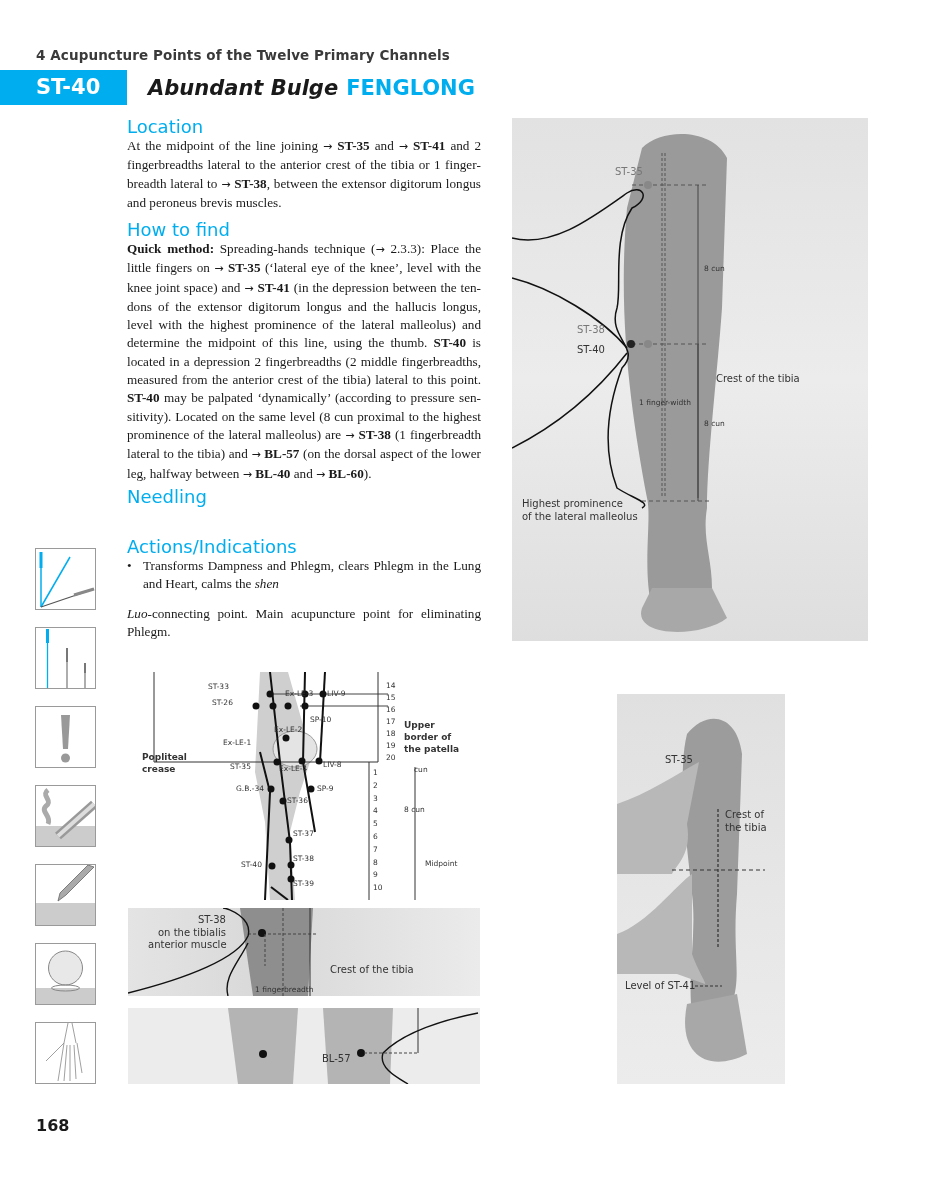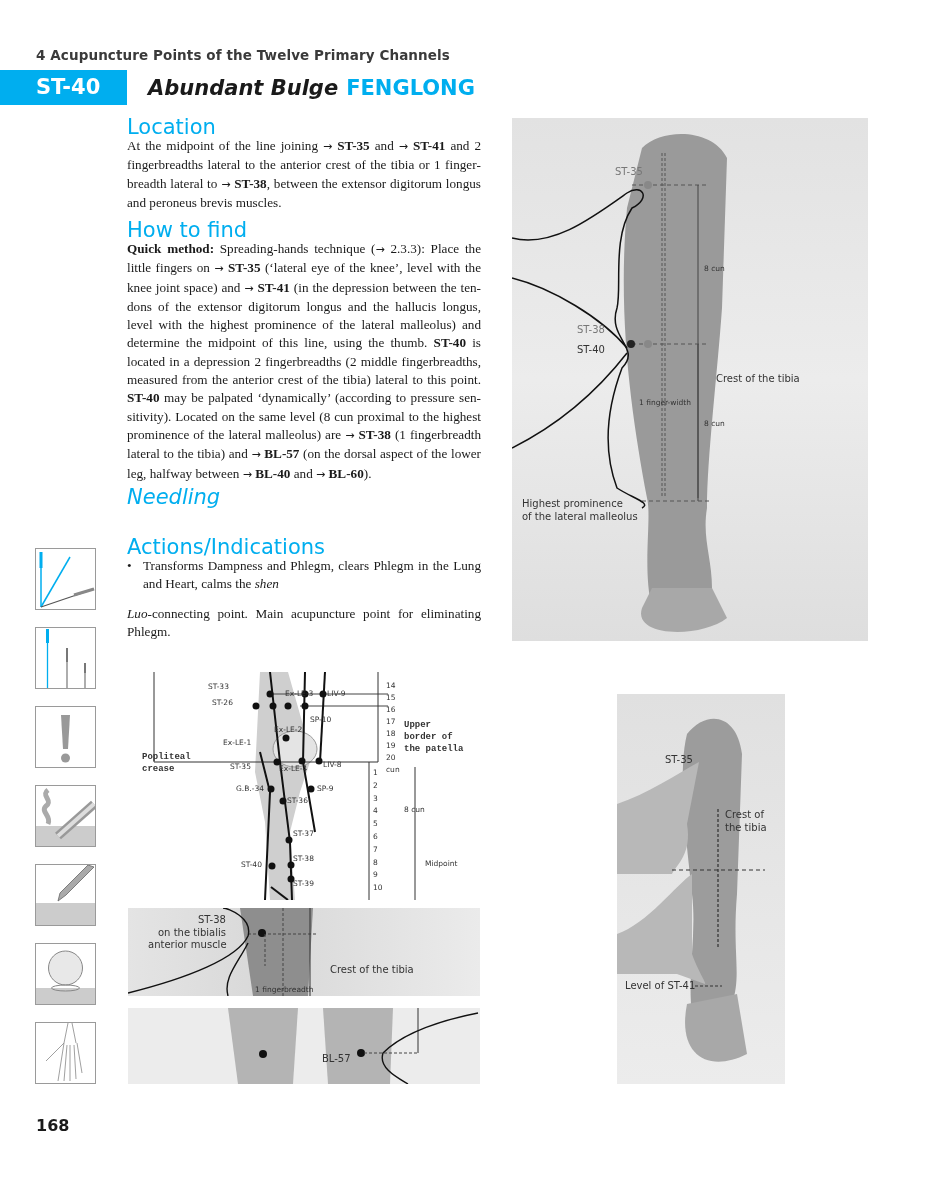--- a/index.html
+++ b/index.html
@@ -5,31 +5,31 @@
   * { box-sizing: border-box; margin: 0; padding: 0; }
   html, body { width: 945px; height: 1181px; background: #ffffff; overflow: hidden; }
   body { position: relative; font-family: "Liberation Serif", serif; color: #1a1a1a; }
   .abs { position: absolute; }
   .running-head { left: 36px; top: 47px; font-family: "DejaVu Sans", sans-serif; font-weight: bold; font-size: 13.5px; color: #3a3a3a; letter-spacing: 0.1px; }
   .code-box { left: 0; top: 70px; width: 127px; height: 35px; background: #00aeef; color: #fff; font-family: "DejaVu Sans", sans-serif; font-weight: bold; font-size: 21px; line-height: 35px; padding-left: 36px; }
   .title { left: 148px; top: 74px; font-family: "DejaVu Sans", sans-serif; font-weight: bold; font-size: 21px; line-height: 28px; }
   .title .en { font-style: italic; color: #1a1a1a; }
   .title .pin { color: #00aeef; margin-left: 8px; }
   .col { left: 127px; width: 354px; }
-  .h2 { font-family: "DejaVu Sans", sans-serif; font-size: 21px; color: #00aeef; line-height: 20px; }
+  .h2 { font-family: "DejaVu Sans", sans-serif; font-size: 18px; color: #00aeef; line-height: 20px; }
   .p { font-size: 13.2px; line-height: 18.3px; text-align: justify; }
   .p b { font-weight: bold; }
   .arr { font-family: "DejaVu Sans", sans-serif; font-size: 11px; }
   .bullet { display: flex; }
   .bullet .dot { width: 16px; flex: none; }
   .icon-box { left: 35px; width: 61px; border: 1px solid #9a9a9a; background: #fff; }
   .photo { background: #e6e6e6; overflow: hidden; }
   .lbl { font-family: "DejaVu Sans", sans-serif; font-size: 10px; color: #333; position: absolute; white-space: nowrap; }
   .lbl.sm { font-size: 7.5px; }
-  .lbl.md { font-size: 9px; font-family: Liberation Mono, monospace; }
+  .lbl.md { font-size: 9px; }
   .lbl.grey { color: #777; }
   .lbl.b { font-weight: bold; }
   .pageno { left: 36px; top: 1116px; font-family: "DejaVu Sans", sans-serif; font-weight: bold; font-size: 16px; }
 </style>
 </head>
 <body>
 
 <div class="abs running-head">4  Acupuncture Points of the Twelve Primary Channels</div>
 <div class="abs code-box">ST-40</div>
 <div class="abs title">
@@ -39,21 +39,21 @@
 <div class="abs col" style="top:117px;">
   <div class="h2">Location</div>
   <div class="p"><span>At the midpoint of the line joining </span><span class="arr">→</span> <b>ST-35</b><span> and </span><span class="arr">→</span> <b>ST-41</b><span> and 2 fingerbreadths lateral to the anterior crest of the tibia or 1 finger­breadth lateral to </span><span class="arr">→</span> <b>ST-38</b><span>, between the extensor digitorum longus and peroneus brevis muscles.</span></div>
 </div>
 
 <div class="abs col" style="top:220px;">
   <div class="h2">How to find</div>
   <div class="p"><b>Quick method:</b><span> Spreading-hands technique (</span><span class="arr">→</span> <span>2.3.3</span><span>): Place the little fingers on </span><span class="arr">→</span> <b>ST-35</b><span> (‘lateral eye of the knee’, level with the knee joint space) and </span><span class="arr">→</span> <b>ST-41</b><span> (in the depression between the ten­dons of the extensor digitorum longus and the hallucis longus, level with the highest prominence of the lateral malleolus) and determine the midpoint of this line, using the thumb. </span><b>ST-40</b><span> is located in a depression 2 fingerbreadths (2 middle fingerbreadths, measured from the anterior crest of the tibia) lateral to this point. </span><b>ST-40</b><span> may be palpated ‘dynamically’ (according to pressure sen­sitivity). Located on the same level (8 cun proximal to the highest prominence of the lateral malleolus) are </span><span class="arr">→</span> <b>ST-38</b><span> (1 fingerbreadth lateral to the tibia) and </span><span class="arr">→</span> <b>BL-57</b><span> (on the dorsal aspect of the lower leg, halfway between </span><span class="arr">→</span> <b>BL-40</b><span> and </span><span class="arr">→</span> <b>BL-60</b><span>).</span></div>
 </div>
 
-<div class="abs col" style="top:487px;font-style:italic;">
+<div class="abs col" style="top:487px;">
   <div class="h2">Needling</div>
 </div>
 
 <div class="abs col" style="top:537px;">
   <div class="h2">Actions/Indications</div>
   <div class="p bullet">
     <span class="dot">•</span>
     <span><span>Transforms Dampness and Phlegm, clears Phlegm in the Lung and Heart, calms the </span><i>shen</i></span>
   </div>
 </div>
@@ -200,21 +200,21 @@
   <span class="lbl md b" style="left:274px;top:60px;">border of</span>
   <span class="lbl md b" style="left:274px;top:72px;">the patella</span>
   <div class="abs" style="left:256px;top:8px;line-height:12px;">
     <div class="lbl sm" style="position:static;">14</div>
     <div class="lbl sm" style="position:static;">15</div>
     <div class="lbl sm" style="position:static;">16</div>
     <div class="lbl sm" style="position:static;">17</div>
     <div class="lbl sm" style="position:static;">18</div>
     <div class="lbl sm" style="position:static;">19</div>
     <div class="lbl sm" style="position:static;">20</div>
-    <div class="lbl sm" style="position:static;">cun</div>
+    <div class="lbl sm" style="position:static;margin-left:28px;">cun</div>
   </div>
   <div class="abs" style="left:243px;top:95px;line-height:12.8px;">
     <div class="lbl sm" style="position:static;">1</div>
     <div class="lbl sm" style="position:static;">2</div>
     <div class="lbl sm" style="position:static;">3</div>
     <div class="lbl sm" style="position:static;">4</div>
     <div class="lbl sm" style="position:static;">5</div>
     <div class="lbl sm" style="position:static;">6</div>
     <div class="lbl sm" style="position:static;">7</div>
     <div class="lbl sm" style="position:static;">8</div>

